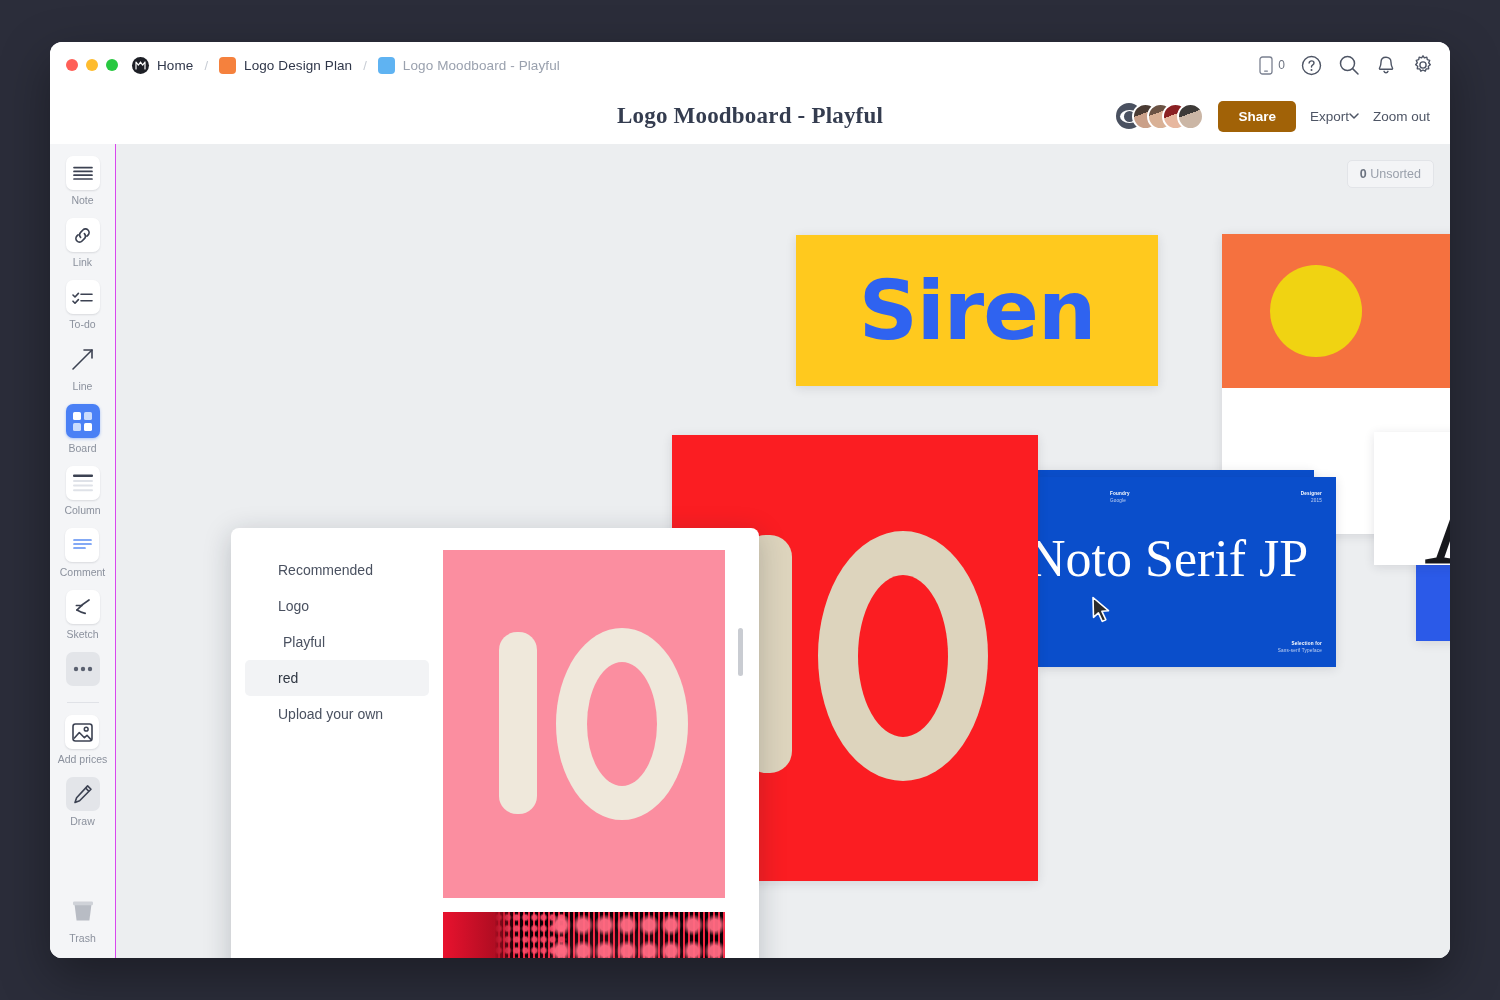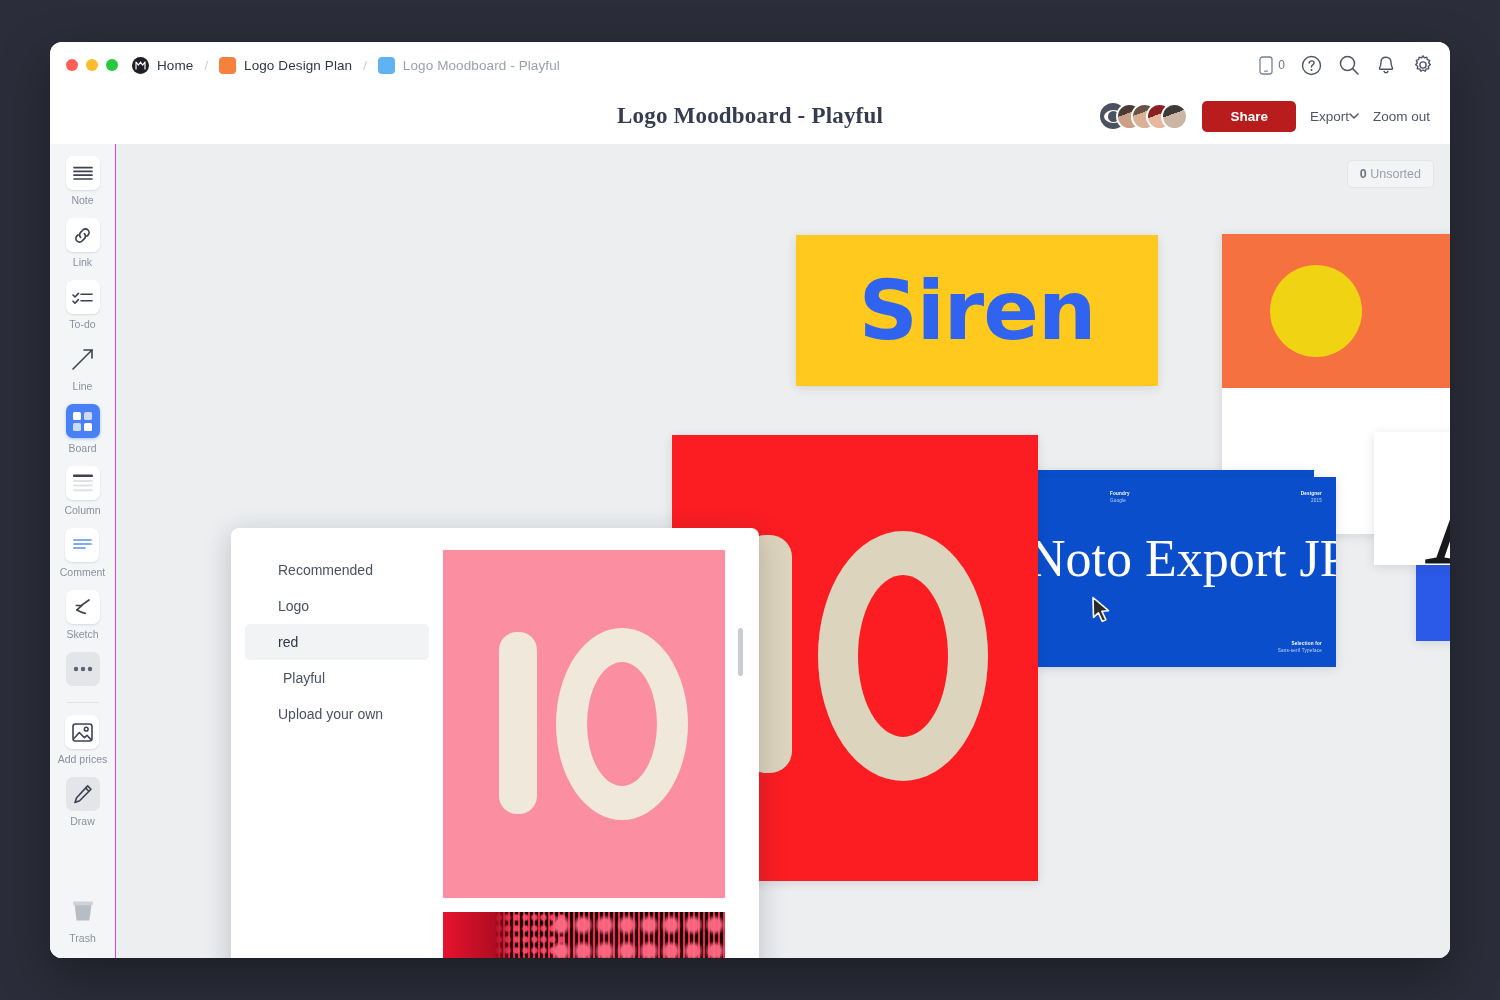--- a/index.html
+++ b/index.html
@@ -109,24 +109,24 @@
   .eye-av .sclera .inner { width: 11px; height: 11px; border-radius: 50%; background: #4a5160; }
   .av {
     width: 27px; height: 27px; border-radius: 50%;
     border: 2px solid #fff;
     margin-left: -12px;
     background-size: cover;
     overflow: hidden;
     position: relative;
   }
   .share-btn {
-    background: #b91c1c; color: #fff;
+    background: #a16207; color: #fff;
     font-size: 13.5px; font-weight: bold;
     border: none; border-radius: 5px;
-    padding: 8px 28px; cursor: pointer;
+    padding: 8px 20px; cursor: pointer;
     font-family: "Liberation Sans", sans-serif;
   }
   .txt-btn {
     font-size: 13.5px; color: #4e5565; cursor: pointer;
     display: flex; align-items: center; 
     white-space: nowrap;
     justify-content: space-between;
   }
 
   
@@ -650,21 +650,21 @@
 
         <div class="card card-noto">
           <div class="tiny" style="left:72px; top:14px;">
             <b>Foundry</b>
             <span>Google</span>
           </div>
           <div class="tiny" style="right:14px; top:14px; text-align:right;">
             <b>Designer</b>
             <span>2015</span>
           </div>
-          <div class="big">Noto Export JP</div>
+          <div class="big">Noto Serif JP</div>
           <div class="tiny" style="right:14px; bottom:12px; text-align:right;">
             <b>Selection for</b>
             <span>Sans-serif Typeface</span>
           </div>
         </div>
 
         <div class="card card-red">
           <div class="ten">
             <div class="bar" style="left:72px; top:100px; width:48px; height:238px;"></div>
             <div class="o" style="left:146px; top:96px; width:170px; height:250px;">
@@ -678,22 +678,22 @@
             <path d="M2 1.5l15.5 13.2-6.6.6 3.9 8.4-3.5 1.7-3.9-8.5-4.9 4.4z" fill="#2b2b2b" stroke="#fff" stroke-width="1.6" stroke-linejoin="round"></path>
           </svg>
         </div>
 
         <div class="picker">
           <div class="picker-caret"></div>
 
           <div class="picker-left">
             <div class="cat">Recommended</div>
             <div class="cat">Logo</div>
+            <div class="cat indent">Playful</div>
             <div class="cat selected">red</div>
-            <div class="cat indent">Playful</div>
             <div class="cat">Upload your own</div>
 
           </div>
 
           <div class="picker-right">
             <div class="thumbs">
               <div class="thumb pink">
                 <div class="ten">
                   <div class="bar" style="left:56px; top:82px; width:38px; height:182px; background:#efe8db; border-radius:18px;"></div>
                   <div class="o" style="left:113px; top:78px; width:132px; height:192px; background:#efe8db;"></div>

